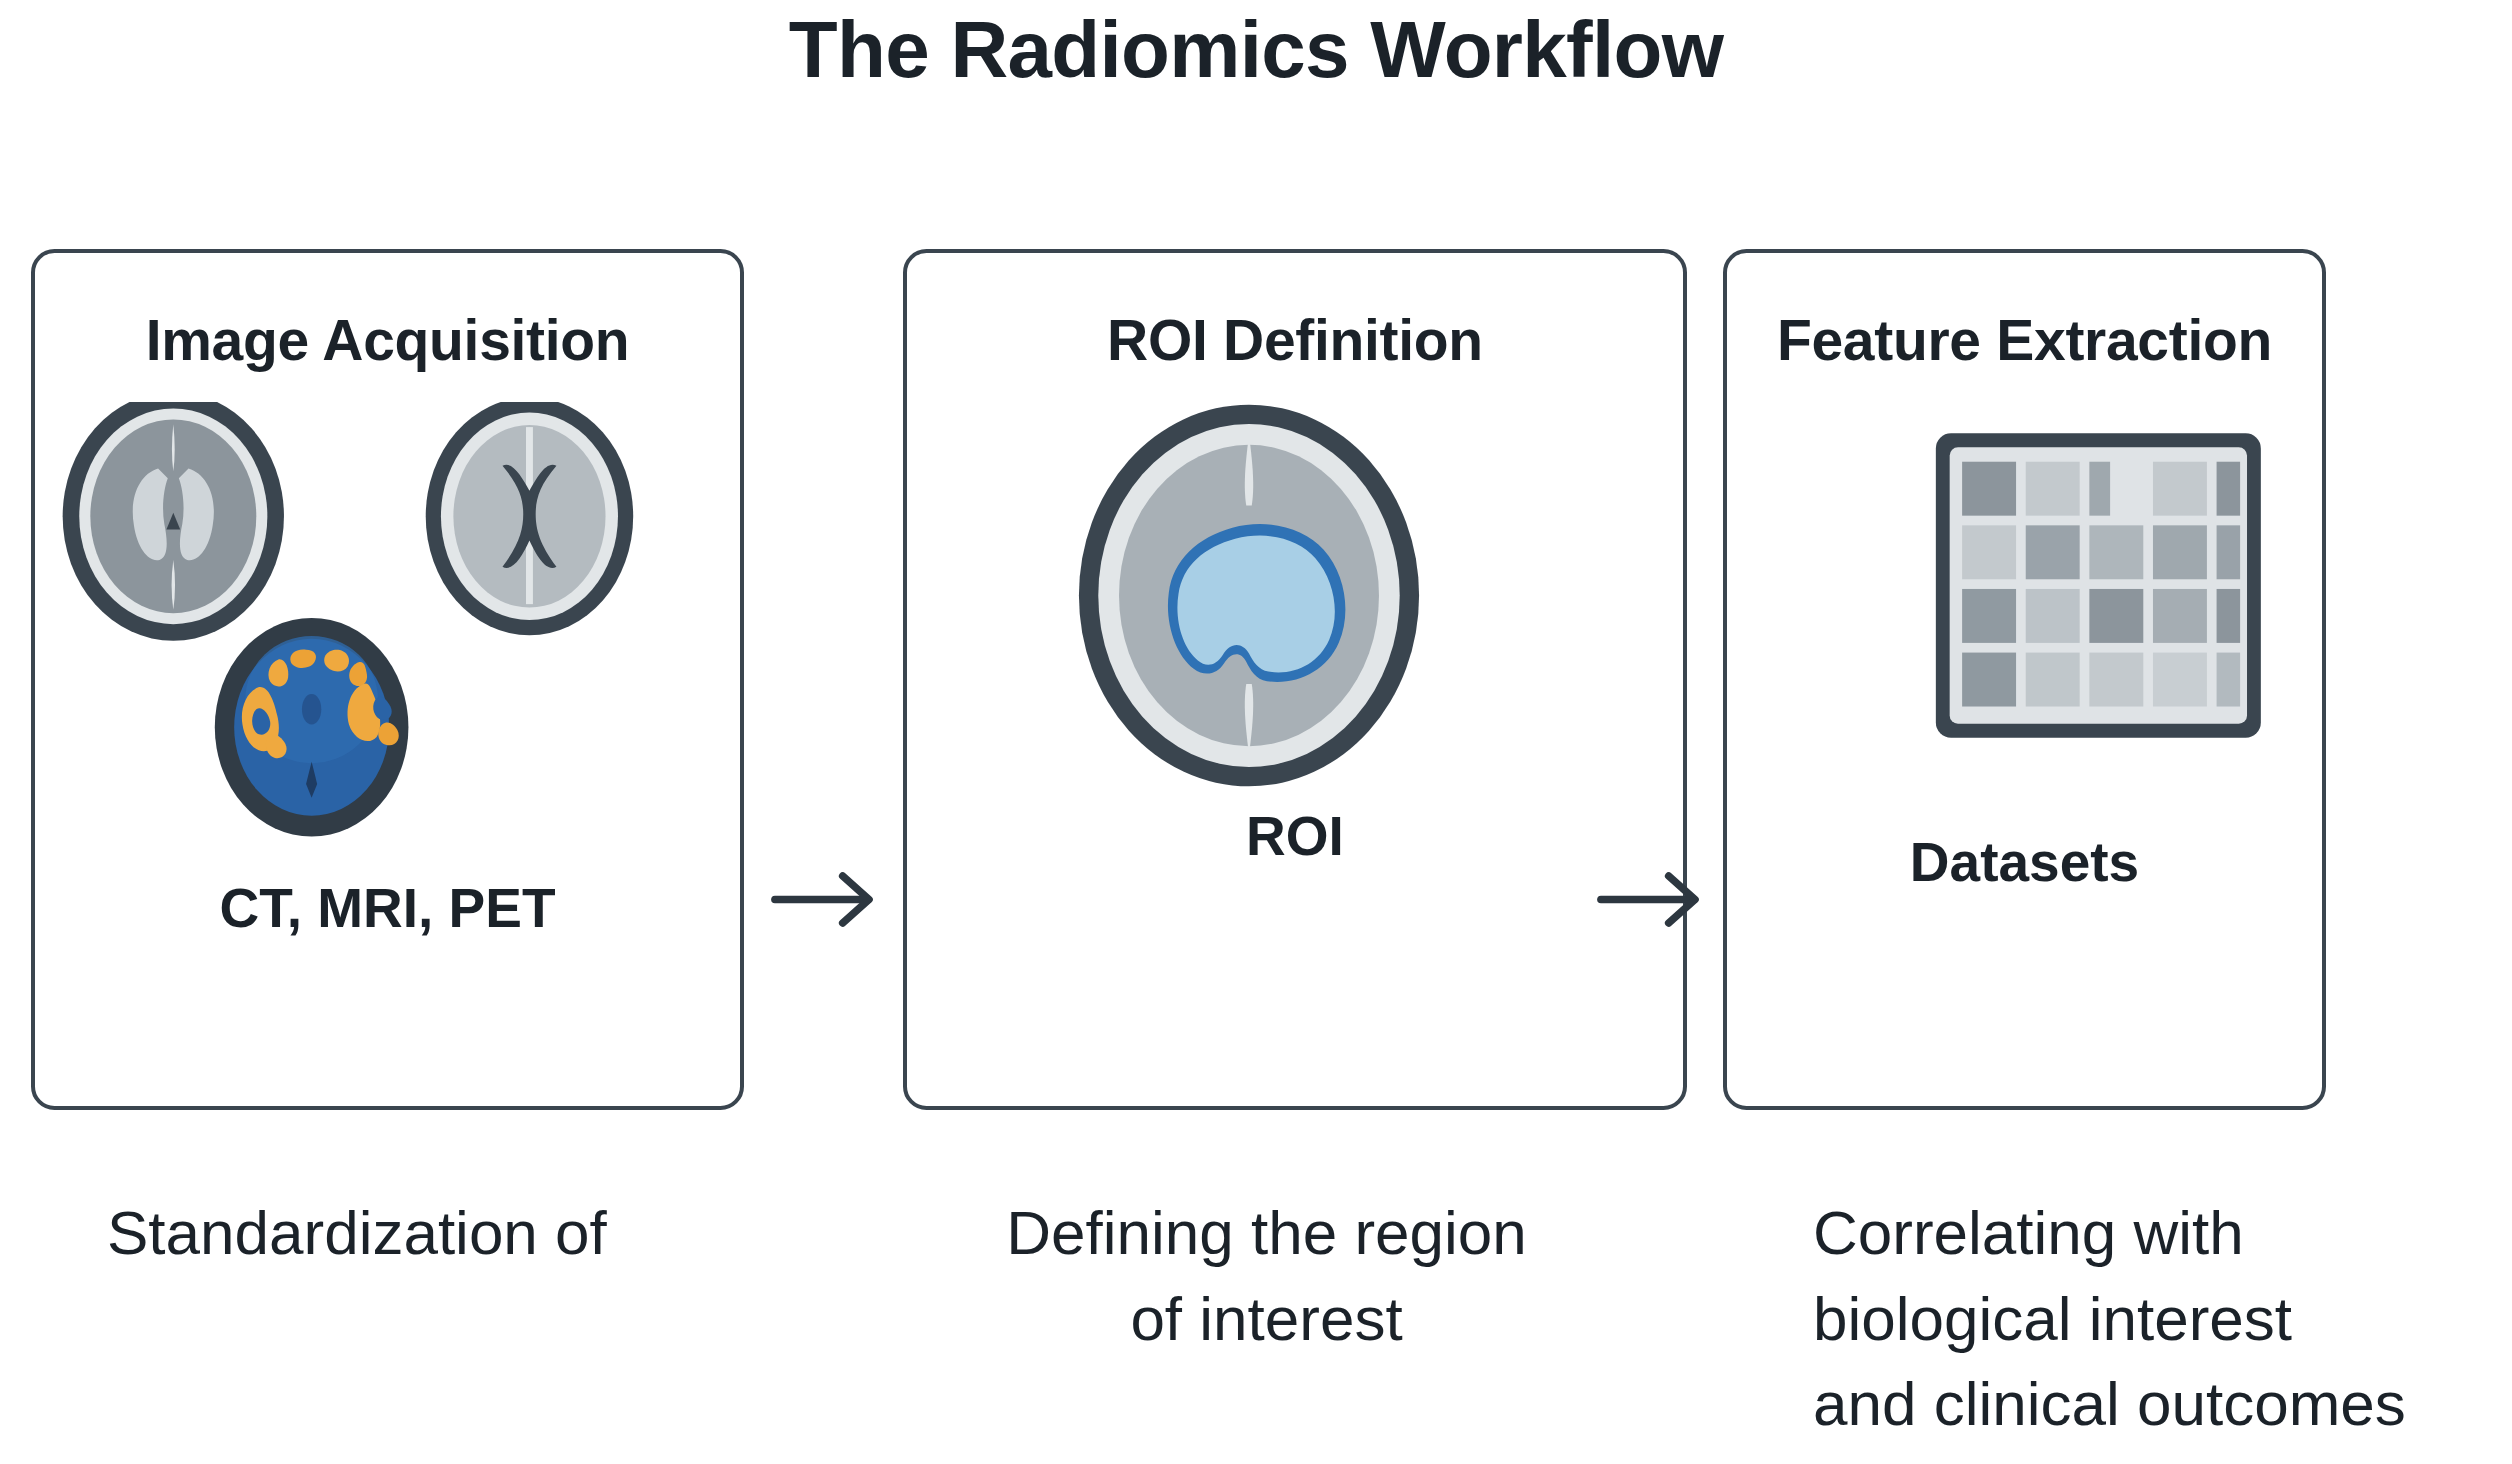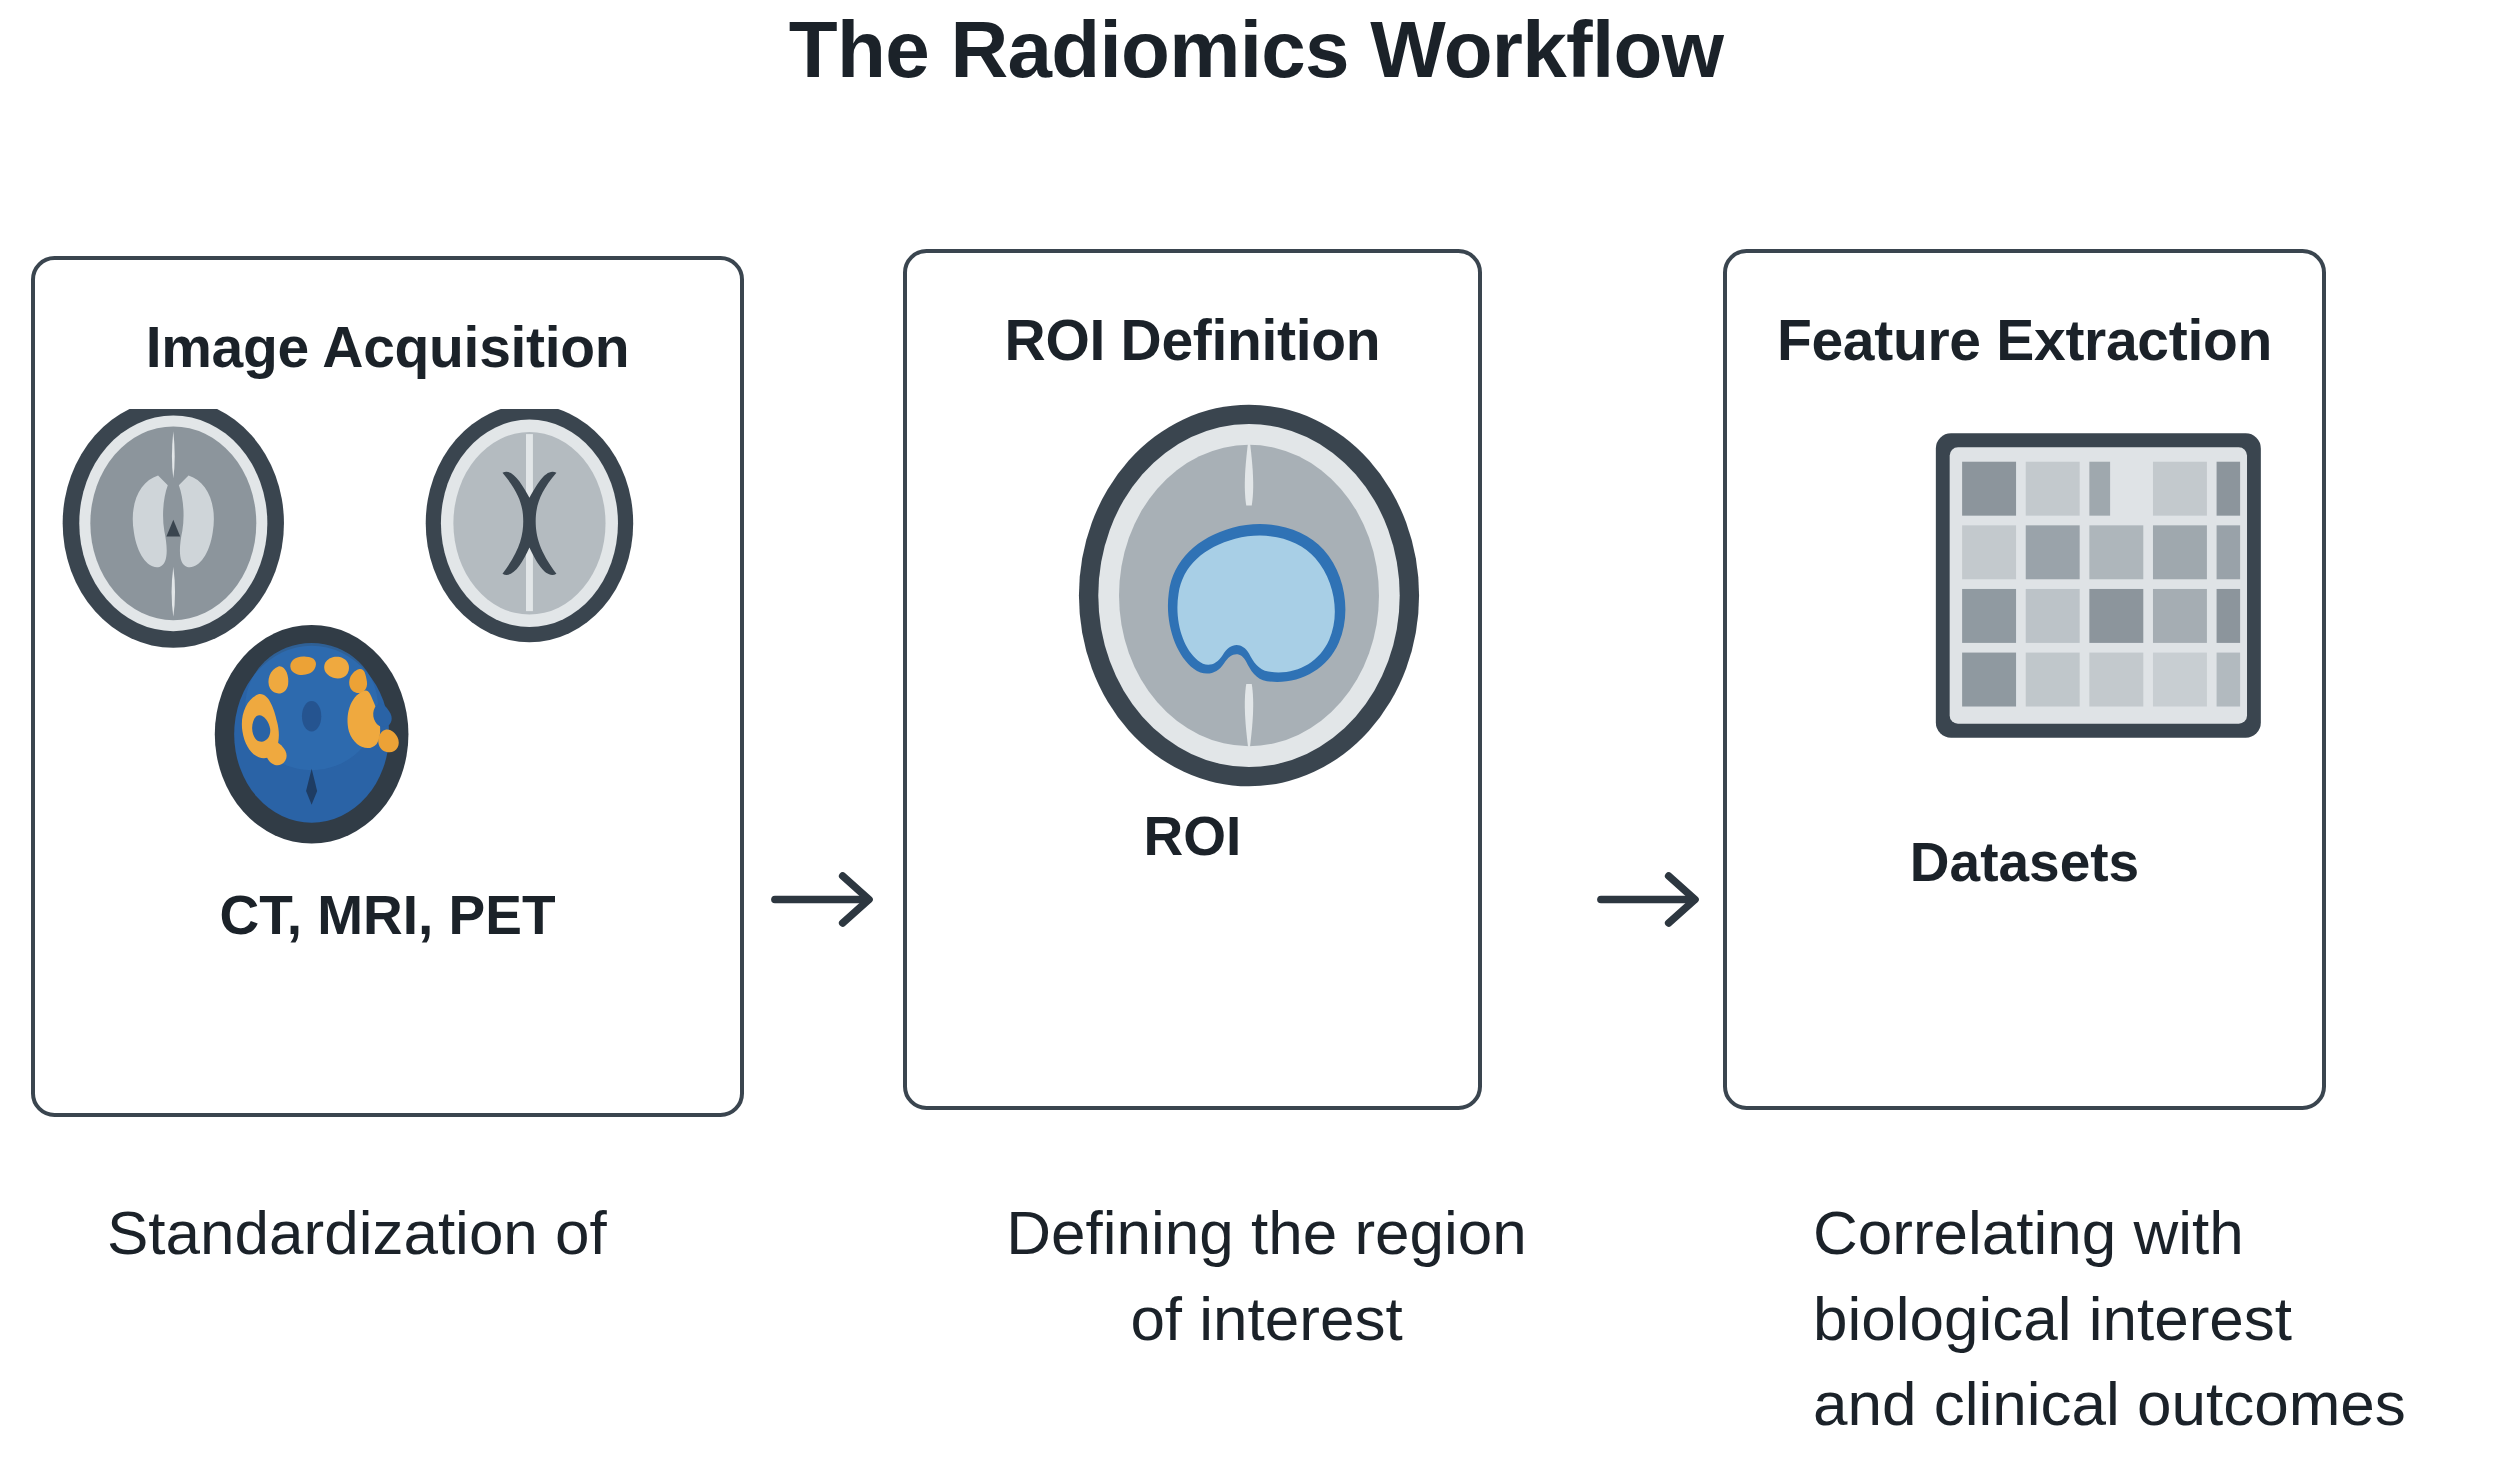--- a/index.html
+++ b/index.html
@@ -41,22 +41,22 @@
   .stage-card {
     position: absolute;
     top: 0;
     width: 713px;
     height: 861px;
     box-sizing: border-box;
     border: 4.2px solid #3a454f;
     border-radius: 23.5px;
     background: #ffffff;
   }
-  .stage-card.c1 { left: 31px;   width: 713px; margin-top: 7px; }
-  .stage-card.c2 { left: 903px; width: 579px; }
+  .stage-card.c1 { left: 31px;   width: 713px; }
+  .stage-card.c2 { left: 903px; width: 784px; }
   .stage-card.c3 { left: 1723px; width: 603px; }
 
   .stage-title {
     position: absolute;
     top: 54px;
     left: 0;
     width: 100%;
     text-align: center;
     font-size: 57px;
     font-weight: bold;

